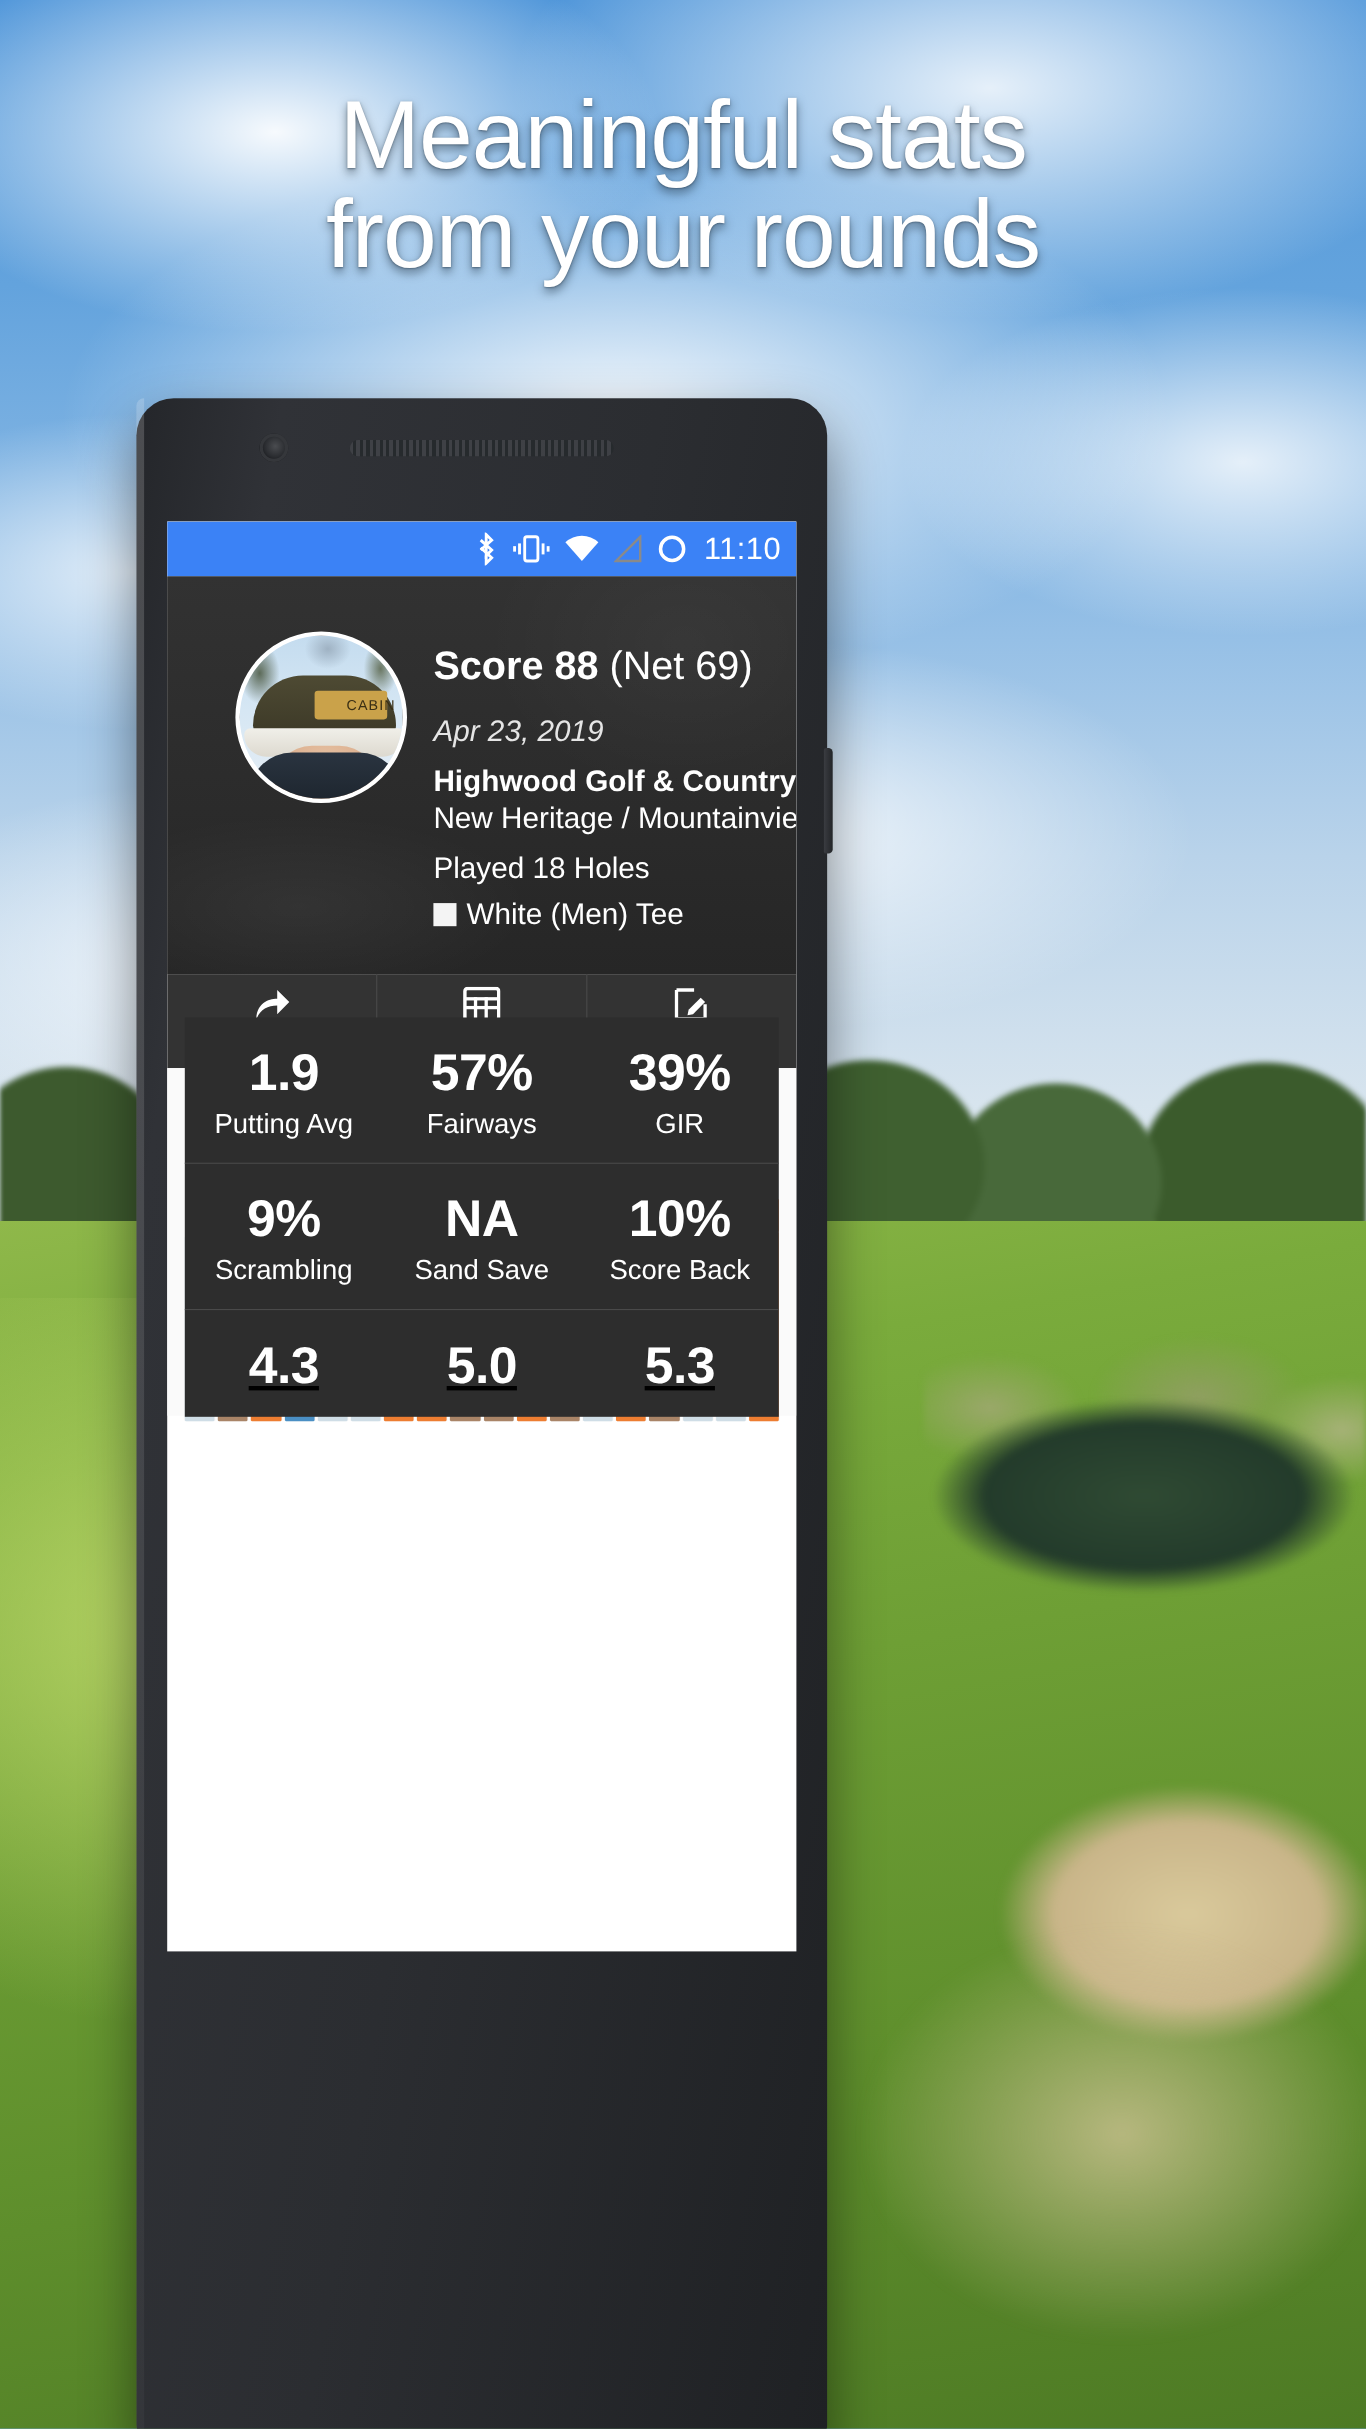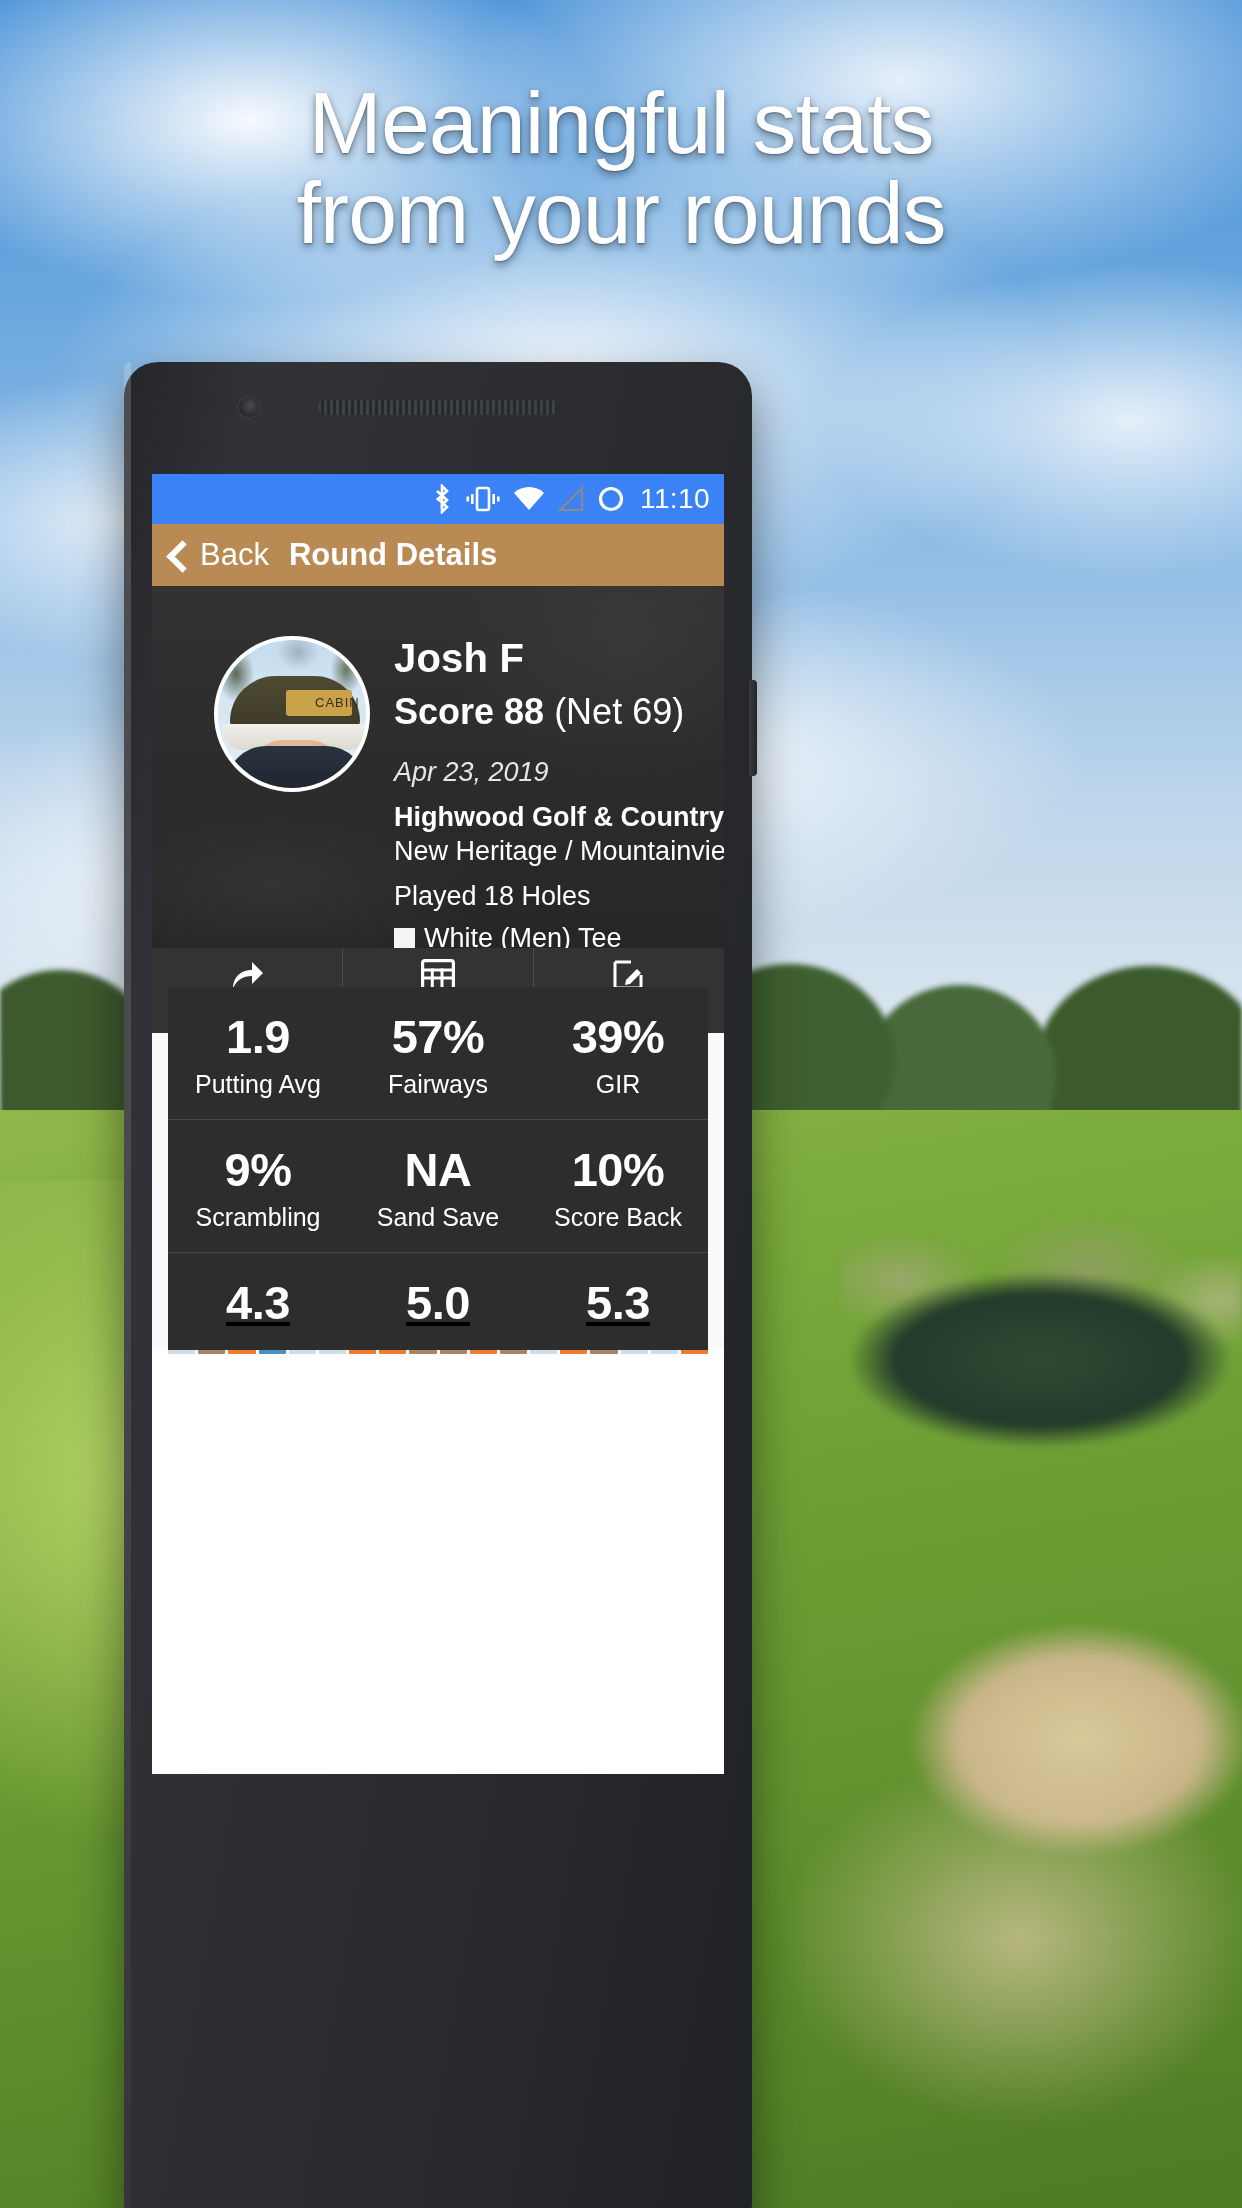--- a/index.html
+++ b/index.html
@@ -303,45 +303,39 @@
       </svg>
       <svg class="sb-icon" width="26" height="26" viewBox="0 0 26 26">
         <path d="M24 2 L24 24 L2 24 Z" fill="none" stroke="#8a8a8a" stroke-width="2.2"></path>
       </svg>
       <svg class="sb-icon" width="28" height="28" viewBox="0 0 28 28">
         <circle cx="14" cy="14" r="10.5" fill="none" stroke="#fff" stroke-width="3.2"></circle>
       </svg>
       <span class="sb-time">11:10</span>
     </div>
 
-    <div class="appbar">
-      <span class="chev"></span>
-      <span class="back-label">Back</span>
-      <span class="appbar-title">Round Details</span>
-    </div>
 
     <div class="profile">
       <div class="profile-bg"></div>
 
       <div class="avatar">
         <div class="av-trees"></div>
         <div class="av-cap">
           <div class="av-patch">CABIN</div>
         </div>
         <div class="av-brim"></div>
         <div class="av-face">
           <span class="av-eye l"></span>
           <span class="av-eye r"></span>
           <span class="av-beard"></span>
         </div>
         <div class="av-body"></div>
       </div>
 
       <div class="pinfo">
-        <div class="pname">Josh F</div>
         <div class="pscore">
           <span>Score 88</span>
           <span class="net">(Net 69)</span>
         </div>
         <div class="pdate">Apr 23, 2019</div>
         <div class="pcourse">Highwood Golf &amp; Country Club</div>
         <div class="ptees">New Heritage / Mountainview</div>
         <div class="pholes">Played 18 Holes</div>
         <div class="ptee-row">
           <span class="tee-swatch"></span>

